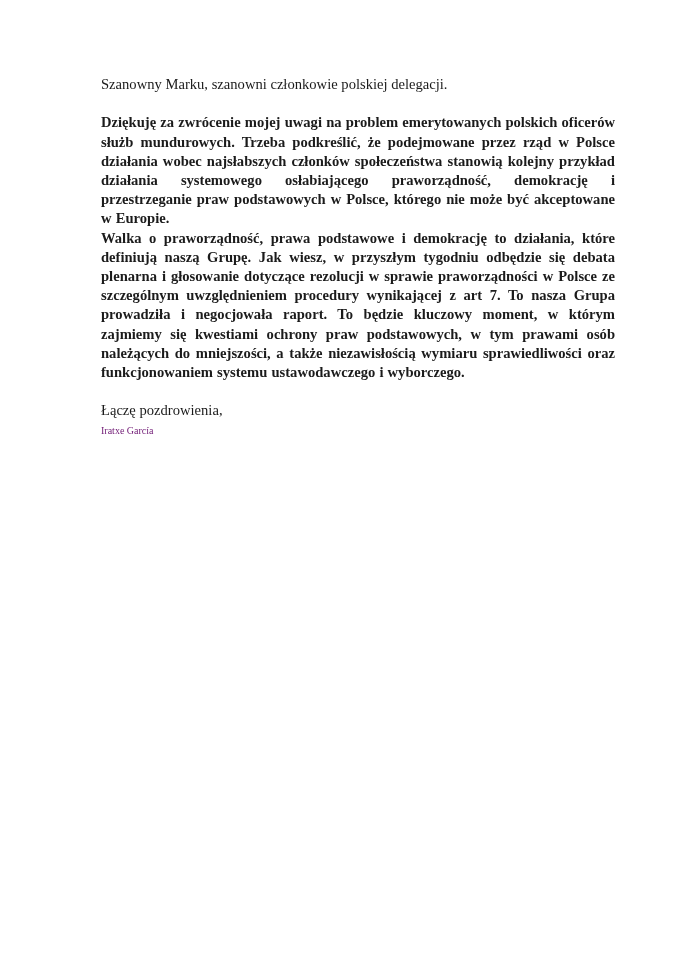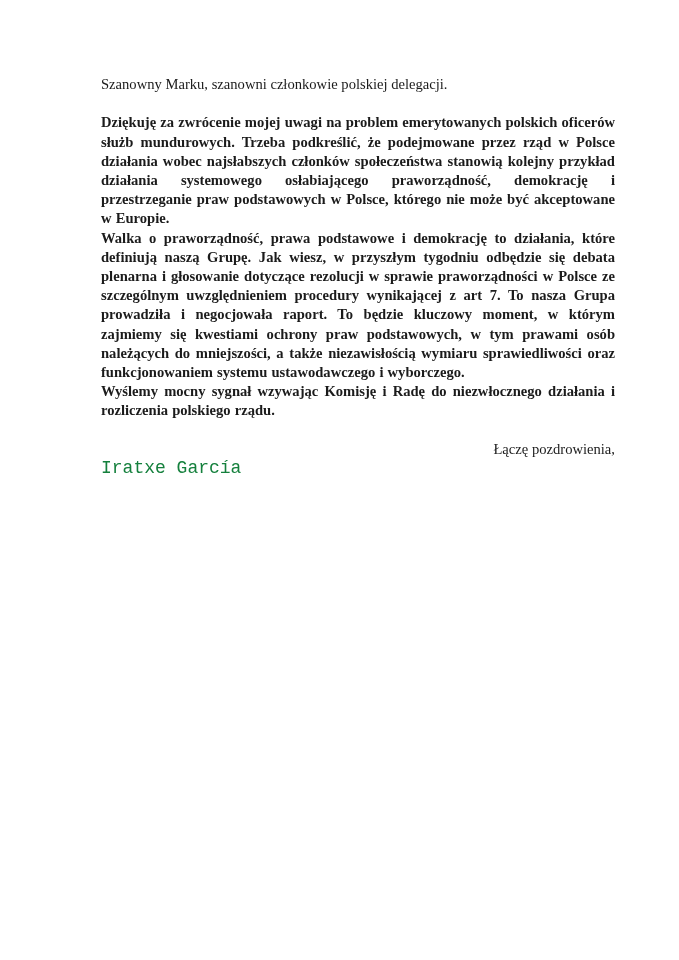--- a/index.html
+++ b/index.html
@@ -30,44 +30,43 @@
   }
   .para {
     margin: 0;
     text-align: justify;
     text-align-last: left;
     word-spacing: 0.5px;
     font-weight: bold;
   }
   .closing {
     margin: 19.2px 0 0 0;
-    text-align: right;
+    text-align: left;
   }
   .signature {
     margin: 0;
-    font-family: Liberation Mono, monospace;
-    font-size: 18px;
+    font-family: Liberation Serif, serif;
+    font-size: 10px;
     line-height: 19.2px;
-    color: #15803d;
+    color: #701a75;
     text-align: left;
   }
 </style>
 </head>
 <body>
 
 <div class="page">
   <div class="letter-body">
 
     <p class="salutation">Szanowny Marku, szanowni członkowie polskiej delegacji.</p>
 
     <p class="para">Dziękuję za zwrócenie mojej uwagi na problem emerytowanych polskich oficerów służb mundurowych. Trzeba podkreślić, że podejmowane przez rząd w Polsce działania wobec najsłabszych członków społeczeństwa stanowią kolejny przykład działania systemowego osłabiającego praworządność, demokrację i przestrzeganie praw podstawowych w Polsce, którego nie może być akceptowane w Europie.</p>
 
     <p class="para">Walka o praworządność, prawa podstawowe i demokrację to działania, które definiują naszą Grupę. Jak wiesz, w przyszłym tygodniu odbędzie się debata plenarna i głosowanie dotyczące rezolucji w sprawie praworządności w Polsce ze szczególnym uwzględnieniem procedury wynikającej z art 7. To nasza Grupa prowadziła i negocjowała raport. To będzie kluczowy moment, w którym zajmiemy się kwestiami ochrony praw podstawowych, w tym prawami osób należących do mniejszości, a także niezawisłością wymiaru sprawiedliwości oraz funkcjonowaniem systemu ustawodawczego i wyborczego.</p>
 
-    <p class="para">Wyślemy mocny sygnał wzywając Komisję i Radę do niezwłocznego działania i rozliczenia polskiego rządu.</p>
 
 
     <p class="closing">Łączę pozdrowienia,</p>
 
     <p class="signature">Iratxe García</p>
 
   </div>
 </div>
 
 </body></html>

